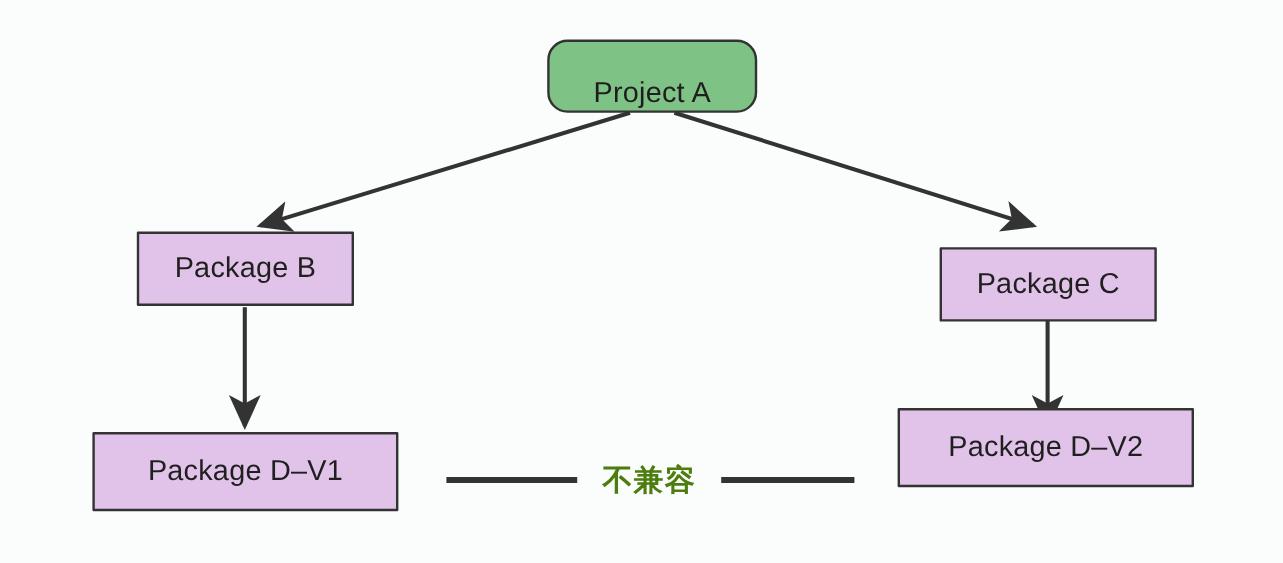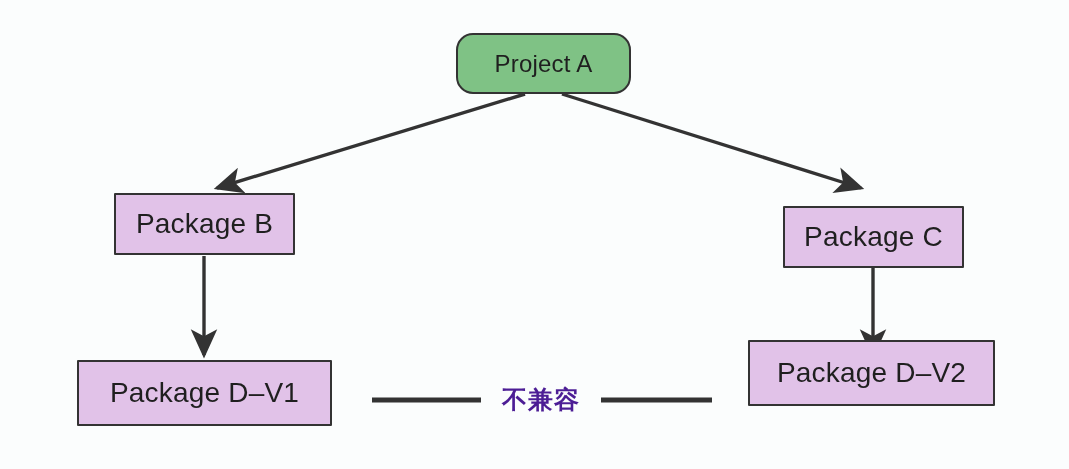--- a/index.html
+++ b/index.html
@@ -35,43 +35,44 @@
     justify-content: center;
     border: 2.5px solid #333333;
     color: #1f1f1f;
     text-align: center;
     white-space: nowrap;
     letter-spacing: 0.2px;
   }
   .node-root {
     border-radius: 17px;
     font-size: 24px;
+    align-items: flex-end;
   }
   .node-pkg {
     border-radius: 1px;
-    font-size: 28px;
+    font-size: 24px;
   }
   #node-project-a  { left: 456px; top: 33px;  width: 175px; height: 61px; }
   #node-package-b  { left: 114px; top: 193px; width: 181px; height: 62px; }
   #node-package-c  { left: 783px; top: 206px; width: 181px; height: 62px; }
   #node-package-d-v1 { left: 77px;  top: 360px; width: 255px; height: 66px; }
   #node-package-d-v2 { left: 748px; top: 340px; width: 247px; height: 66px; }
 
   #conflict-label {
     position: absolute;
     left: 481px;
     top: 379px;
     width: 120px;
     height: 40px;
     display: flex;
     align-items: center;
     justify-content: center;
     font-size: 25px;
     font-weight: 700;
-    color: #4c1d95;
+    color: #4d7c0f;
     background: #fbfdfd;
     letter-spacing: 1px;
   }
   #watermark {
     position: absolute;
     right: 18px;
     bottom: 9px;
     font-size: 15px;
     color: #d6d6d6;
     letter-spacing: 1px;

